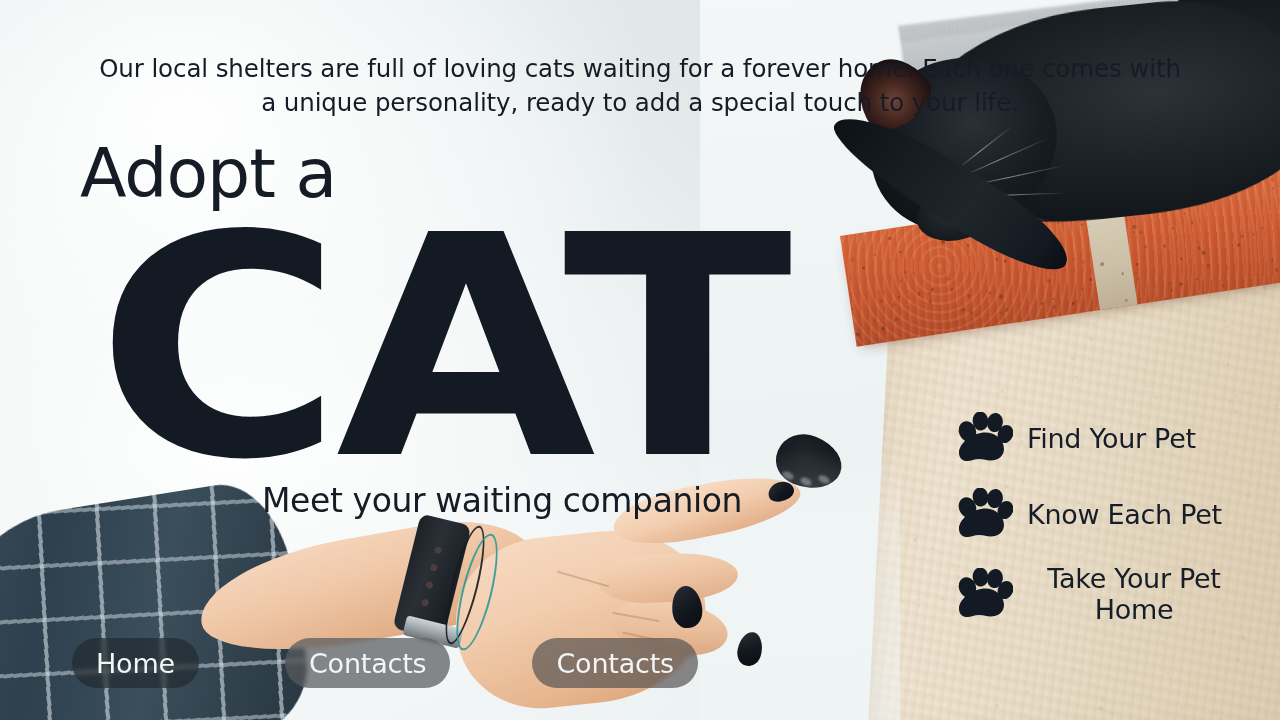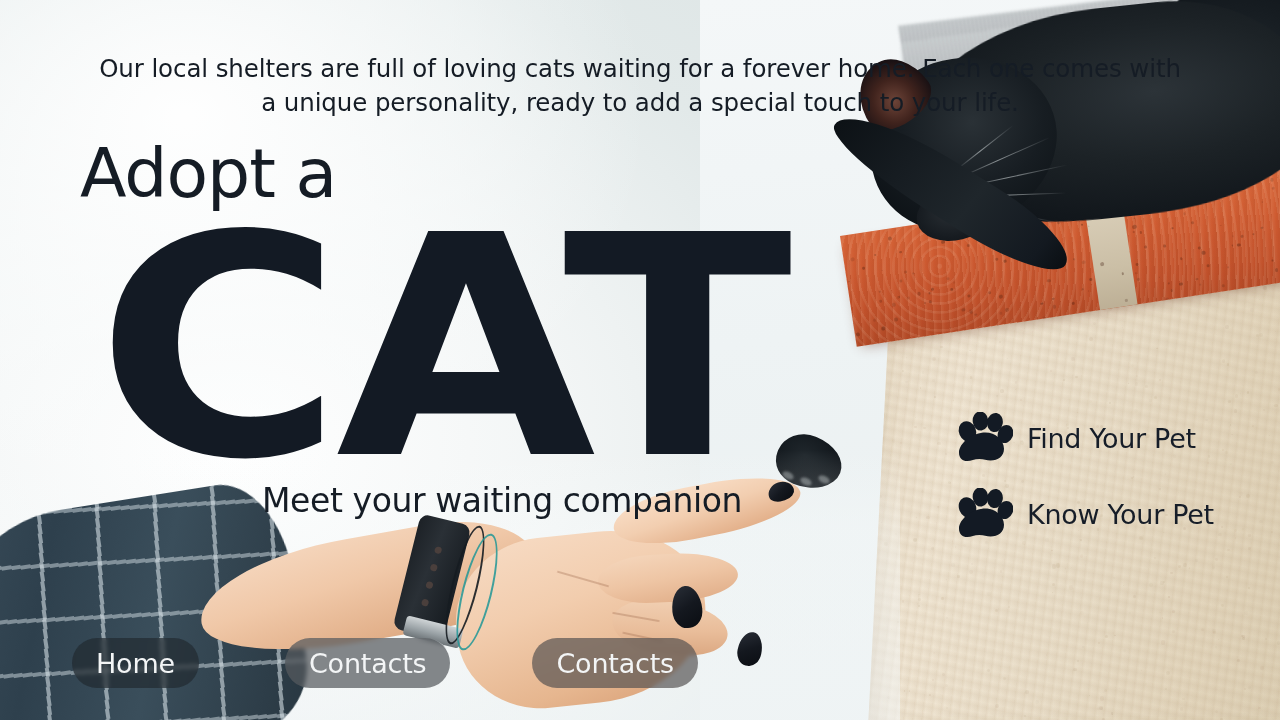--- a/index.html
+++ b/index.html
@@ -944,23 +944,35 @@
     <div class="feature-row">
       <span class="paw">
         <svg viewBox="0 0 58 54" width="58" height="54" aria-hidden="true">
           <ellipse cx="12.5" cy="19.5" rx="8.5" ry="10.5" transform="rotate(-22 12.5 19.5)" fill="#131A24"></ellipse>
           <ellipse cx="25.5" cy="9" rx="7.8" ry="9.6" transform="rotate(-7 25.5 9)" fill="#131A24"></ellipse>
           <ellipse cx="40" cy="10.5" rx="7.8" ry="9.6" transform="rotate(10 40 10.5)" fill="#131A24"></ellipse>
           <ellipse cx="50.5" cy="22" rx="7.6" ry="9.2" transform="rotate(24 50.5 22)" fill="#131A24"></ellipse>
           <path d="M30.5 20.5c9.8 0 18.5 7.4 18.5 16.2 0 7.4-5.9 11.8-13.4 11.8-4.2 0-6.6-1.6-11.2-1.6-5 0-8.4 2.1-12 2.1-5.4 0-8.4-3.5-8.4-8.3 0-9.9 13.9-20.2 26.5-20.2z" fill="#131A24"></path>
         </svg>
       </span>
-      <span class="feature-label">Know Your Pet</span>
+      <span class="feature-label">Know Each Pet</span>
     </div>
 
+    <div class="feature-row wrap">
+      <span class="paw">
+        <svg viewBox="0 0 58 54" width="58" height="54" aria-hidden="true">
+          <ellipse cx="12.5" cy="19.5" rx="8.5" ry="10.5" transform="rotate(-22 12.5 19.5)" fill="#131A24"></ellipse>
+          <ellipse cx="25.5" cy="9" rx="7.8" ry="9.6" transform="rotate(-7 25.5 9)" fill="#131A24"></ellipse>
+          <ellipse cx="40" cy="10.5" rx="7.8" ry="9.6" transform="rotate(10 40 10.5)" fill="#131A24"></ellipse>
+          <ellipse cx="50.5" cy="22" rx="7.6" ry="9.2" transform="rotate(24 50.5 22)" fill="#131A24"></ellipse>
+          <path d="M30.5 20.5c9.8 0 18.5 7.4 18.5 16.2 0 7.4-5.9 11.8-13.4 11.8-4.2 0-6.6-1.6-11.2-1.6-5 0-8.4 2.1-12 2.1-5.4 0-8.4-3.5-8.4-8.3 0-9.9 13.9-20.2 26.5-20.2z" fill="#131A24"></path>
+        </svg>
+      </span>
+      <span class="feature-label">Take Your Pet Home</span>
+    </div>
 
   </div>
 
   <nav class="nav">
     <div class="nav-pill p-home">Home</div>
     <div class="nav-pill p-services">Contacts</div>
     <div class="nav-pill p-contacts">Contacts</div>
   </nav>
 
 </div>

